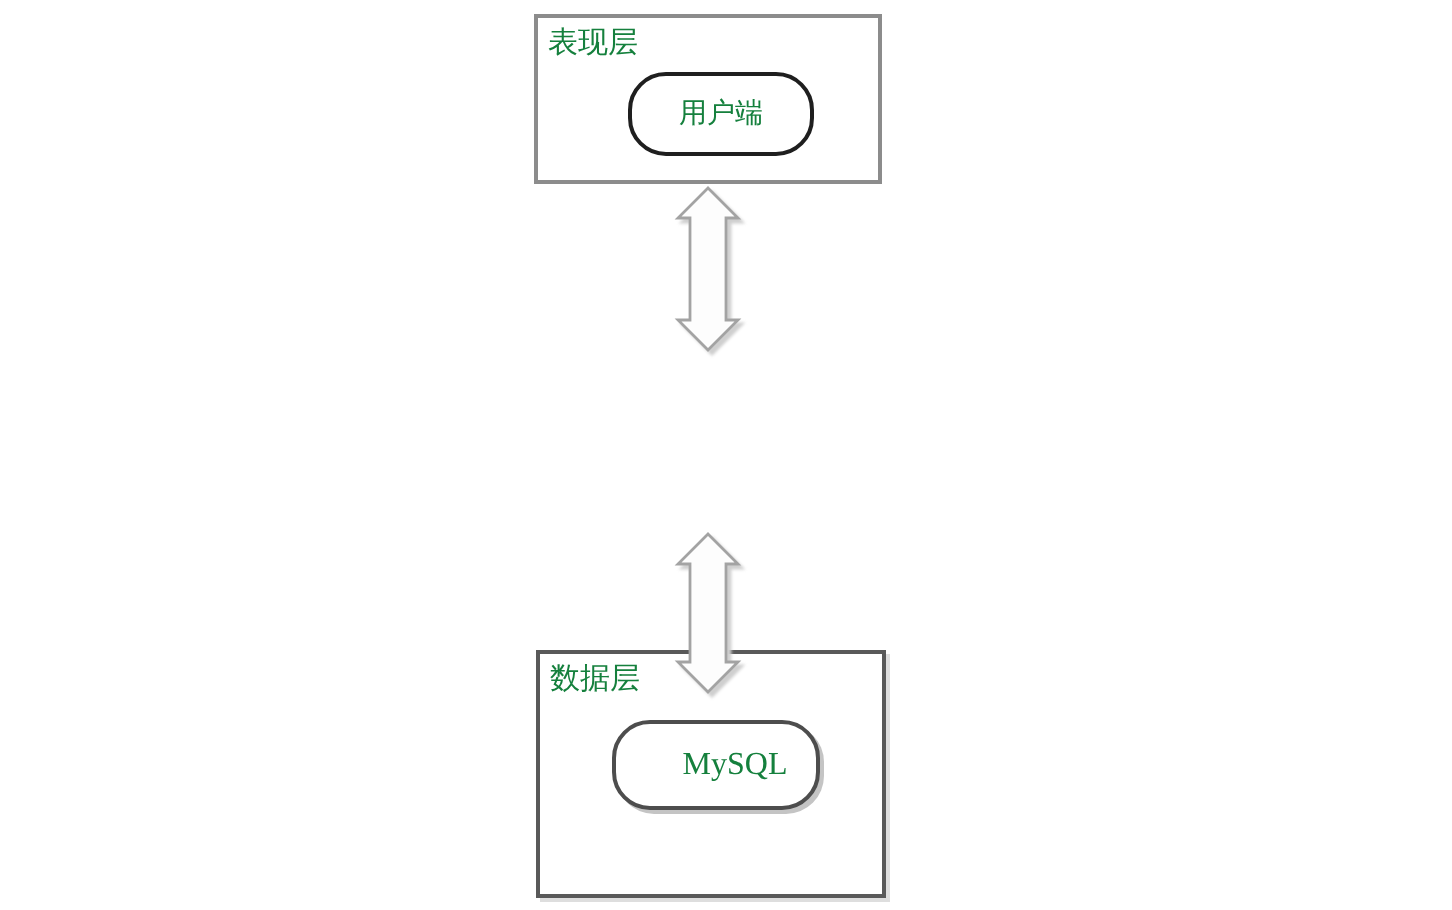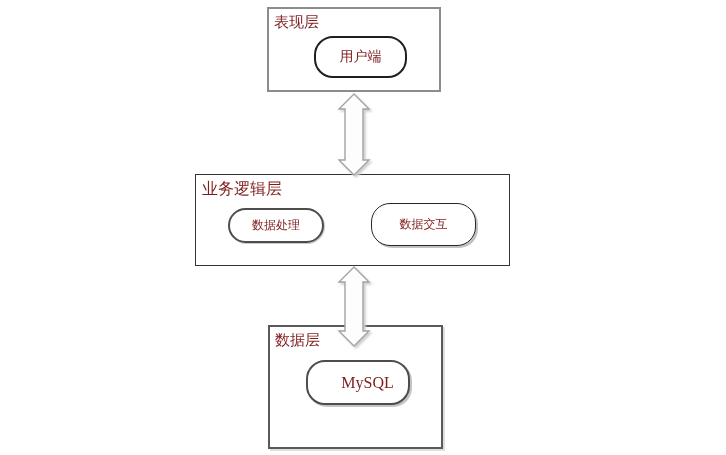--- a/index.html
+++ b/index.html
@@ -6,21 +6,21 @@
     margin: 0;
     padding: 0;
     background: #ffffff;
   }
   .canvas {
     position: relative;
     width: 726px;
     height: 455px;
     background: #ffffff;
     font-family: "Liberation Serif", "DejaVu Serif", serif;
-    color: #7f1d1d;
+    color: #15803d;
     overflow: hidden;
   }
   .layer {
     position: absolute;
     box-sizing: border-box;
     background: #ffffff;
   }
   .layer-presentation {
     left: 267px; top: 7px;
     width: 174px; height: 85px;
@@ -101,29 +101,20 @@
 
 <div class="canvas">
 
   <div class="layer layer-presentation">
     <span class="layer-label">表现层</span>
     <div class="node node-client">
       <span>用户端</span>
     </div>
   </div>
 
-  <div class="layer layer-business">
-    <span class="layer-label">业务逻辑层</span>
-    <div class="node node-processing">
-      <span>数据处理</span>
-    </div>
-    <div class="node node-interaction">
-      <span>数据交互</span>
-    </div>
-  </div>
 
   <div class="layer layer-data">
     <span class="layer-label">数据层</span>
     <div class="node node-mysql">
       <span>MySQL</span>
     </div>
   </div>
 
   <svg class="arrows" viewBox="0 0 726 455" xmlns="http://www.w3.org/2000/svg">
     <defs>

